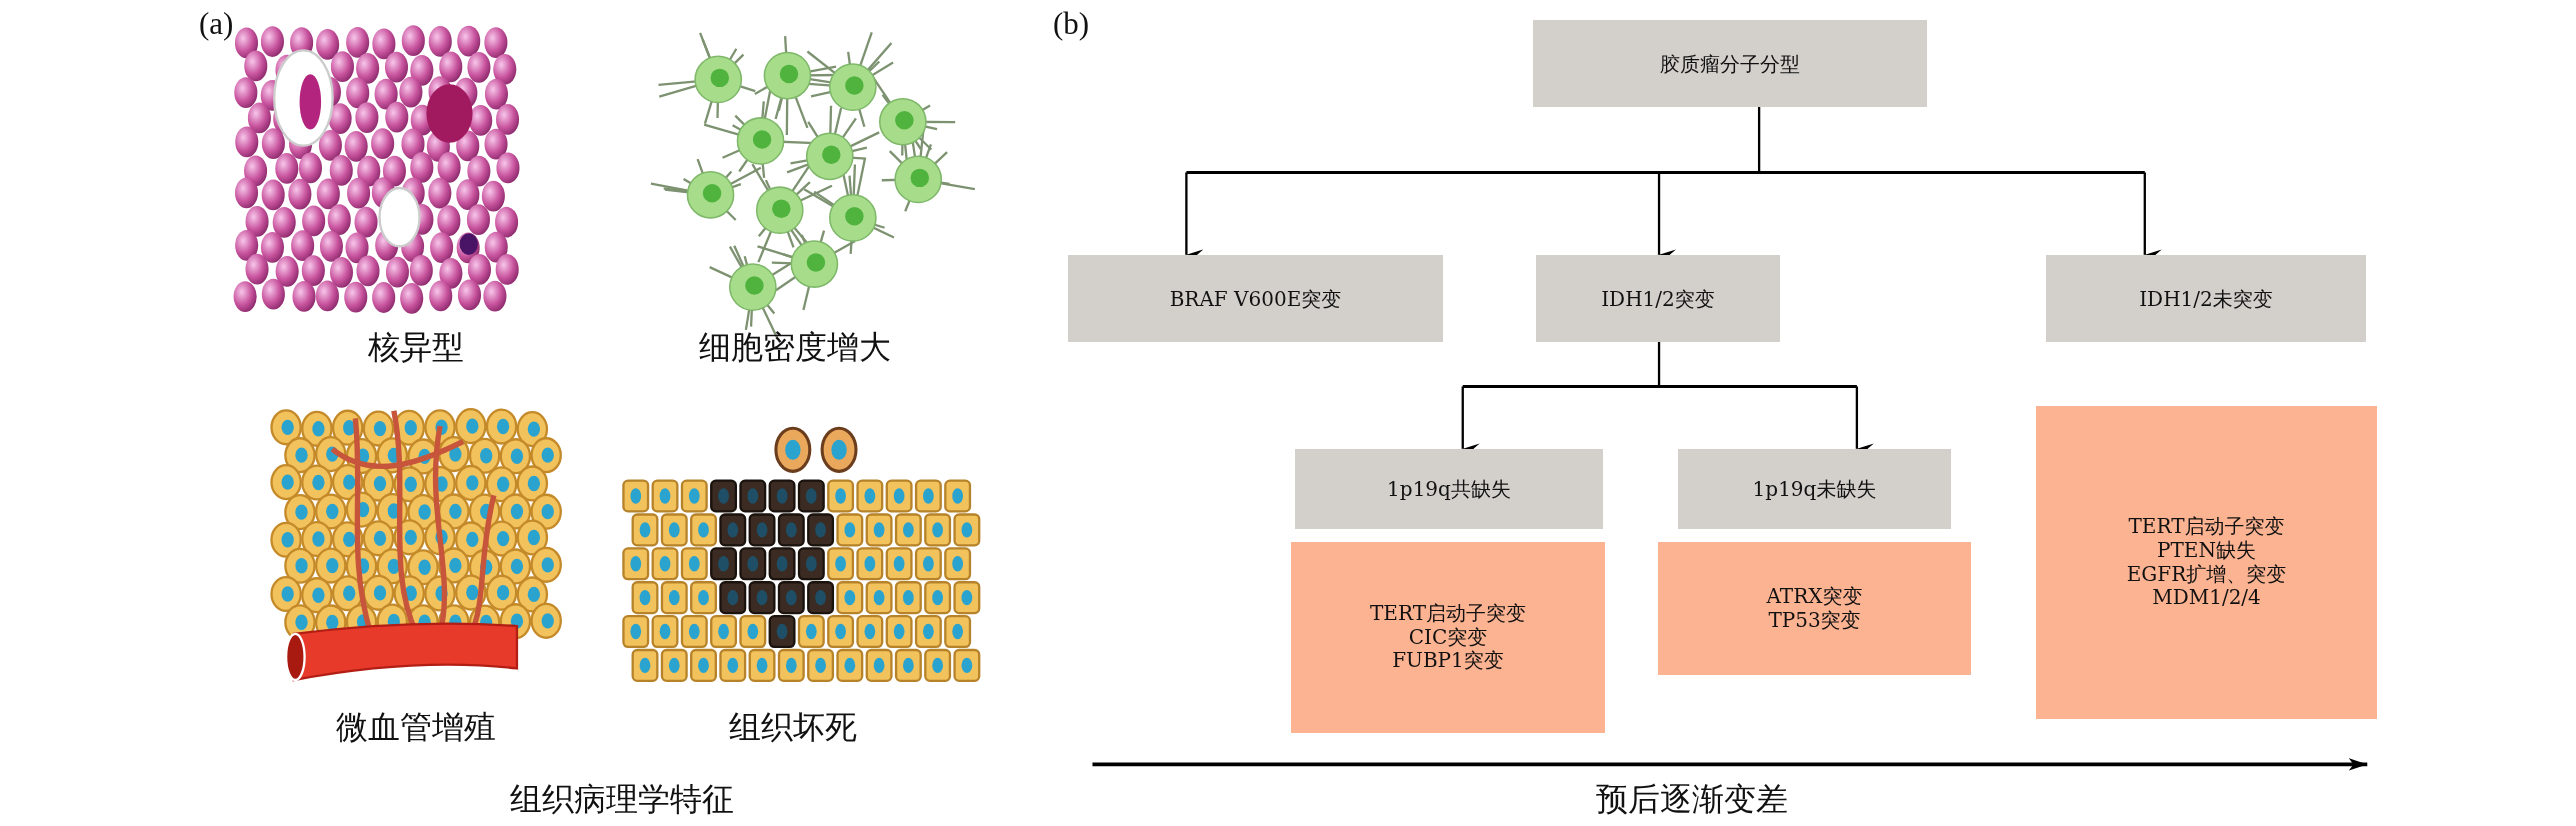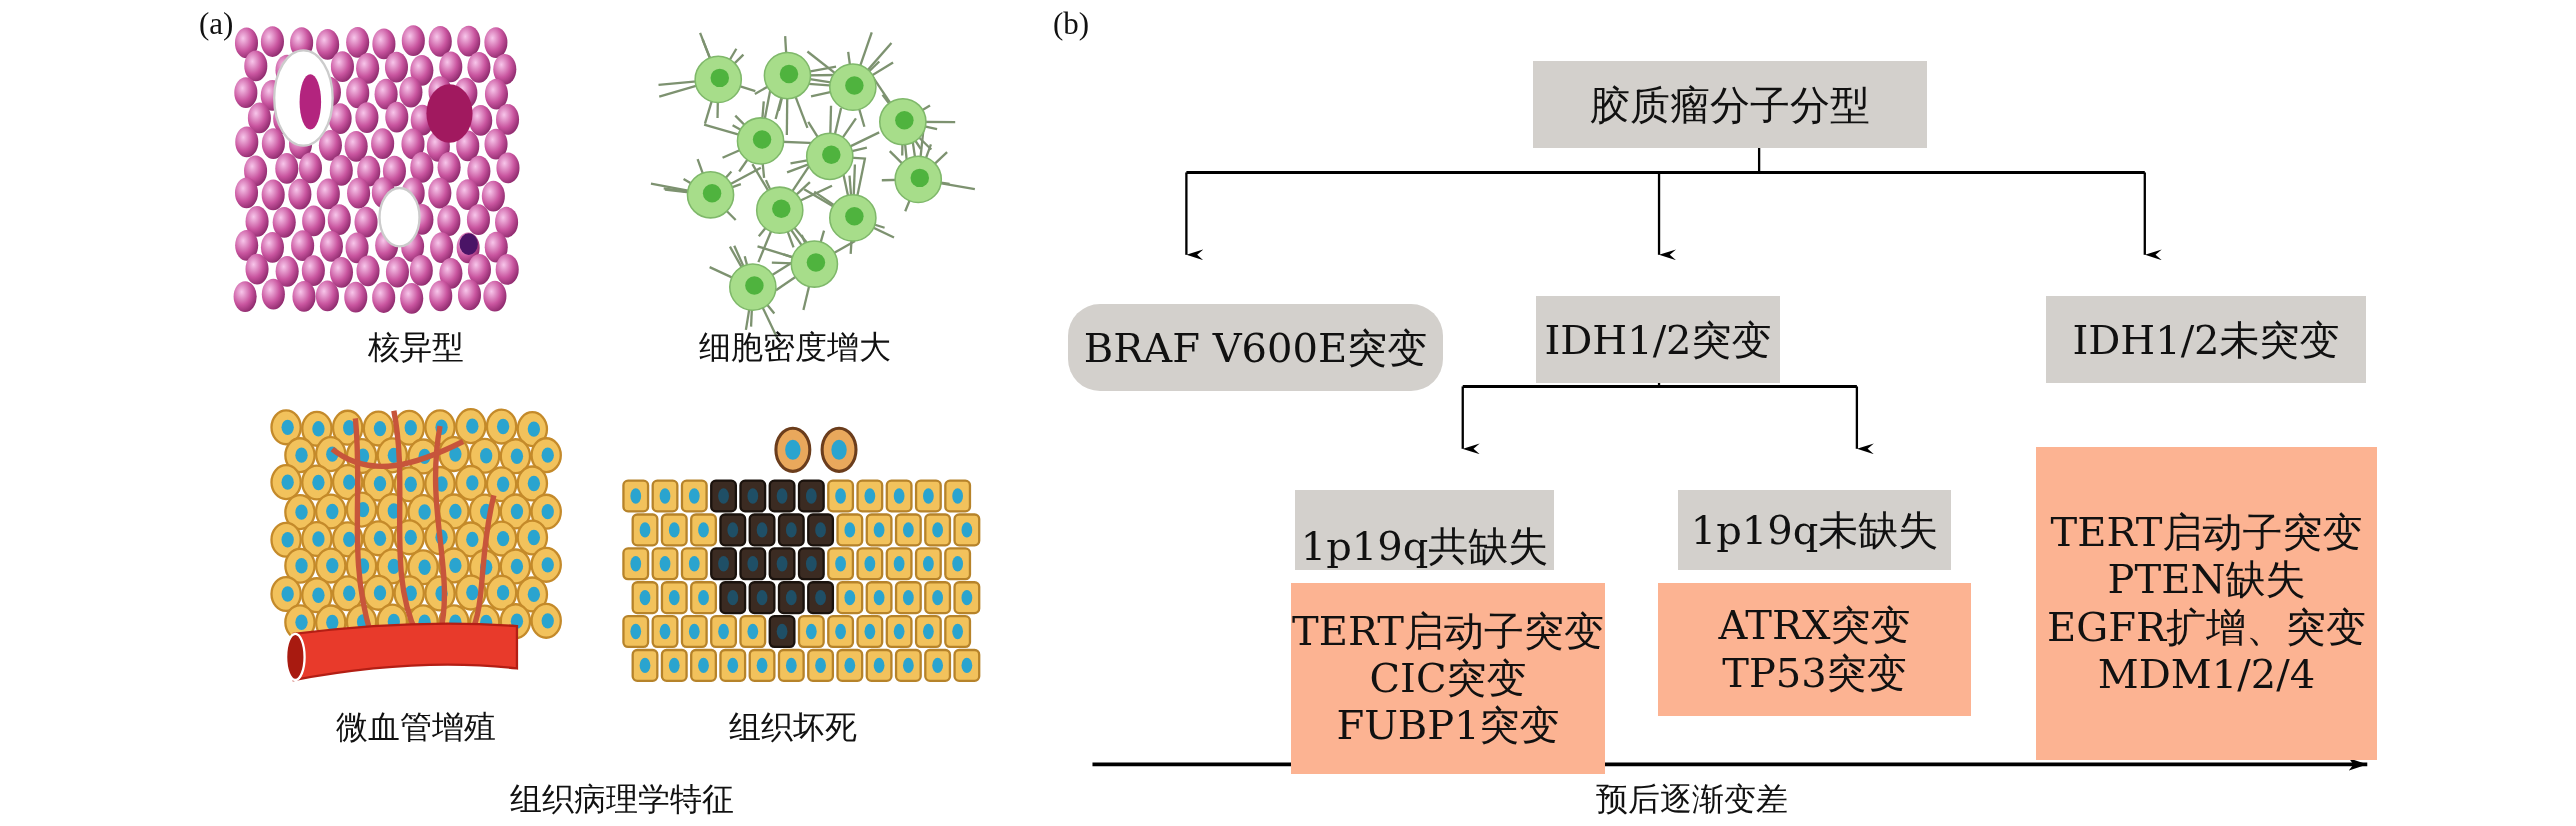--- a/index.html
+++ b/index.html
@@ -2,21 +2,21 @@
 <html style="font-size:12.3px"><head>
 <meta charset="utf-8">
 <style>
   html, body { margin:0; padding:0; background:#ffffff; }
   body { width:2576px; height:826px; position:relative; overflow:hidden;
          font-family:"DejaVu Serif","Liberation Serif",serif; color:#111; }
   .abs { position:absolute; }
   .panel-label { font-size:31px; font-family:"Liberation Serif",serif; }
   .caption { font-size:32px; text-align:right; white-space:nowrap; transform:translateX(-50%); }
   .box { position:absolute; display:flex; align-items:center; justify-content:center;
-         text-align:center; font-size:40px; line-height:1.2; box-sizing:border-box;margin-top:41px; }
+         text-align:center; font-size:20px; line-height:1.2; box-sizing:border-box; }
   .gray { background:#d3d0cc; }
   .orange { background:#fcb392; flex-direction:column; line-height:1.18; }
   .illus { position:absolute; }
   svg { position:absolute; left:0; top:0; overflow:visible; }
 </style>
 </head>
 <body>
 
 <div class="abs panel-label" style="left:199px;top:6.2px;">(a)</div>
 
@@ -618,31 +618,31 @@
   <line x1="1900" y1="502" x2="2412" y2="502" stroke="#000" stroke-width="4"></line>
   <line x1="1900" y1="502" x2="1900" y2="583" stroke="#000" stroke-width="3" marker-end="url(#ah)"></line>
   <line x1="2412" y1="502" x2="2412" y2="583" stroke="#000" stroke-width="3" marker-end="url(#ah)"></line>
   <line x1="1419" y1="993" x2="3075" y2="993" stroke="#000" stroke-width="5" marker-end="url(#ahr)"></line>
 </svg>
 
 <div class="box gray" style="left:1533px;top:20px;width:394px;height:87px;">
   <span>胶质瘤分子分型</span>
 </div>
 
-<div class="box gray" style="left:1068px;top:263px;width:375px;height:87px;border-radius:32px;">
+<div class="box gray" style="left:1068px;top:255px;width:375px;height:87px;">
   <span>BRAF V600E突变</span>
 </div>
 <div class="box gray" style="left:1536px;top:255px;width:244px;height:87px;">
   <span>IDH1/2突变</span>
 </div>
 <div class="box gray" style="left:2046px;top:255px;width:320px;height:87px;">
   <span>IDH1/2未突变</span>
 </div>
 
-<div class="box gray" style="left:1295px;top:449px;width:259px;height:80px;align-items:flex-end;">
+<div class="box gray" style="left:1295px;top:449px;width:308px;height:80px;">
   <span>1p19q共缺失</span>
 </div>
 <div class="box gray" style="left:1678px;top:449px;width:273px;height:80px;">
   <span>1p19q未缺失</span>
 </div>
 
 <div class="box orange" style="left:1291px;top:542px;width:314px;height:191px;">
   <div>TERT启动子突变</div>
   <div>CIC突变</div>
   <div>FUBP1突变</div>

